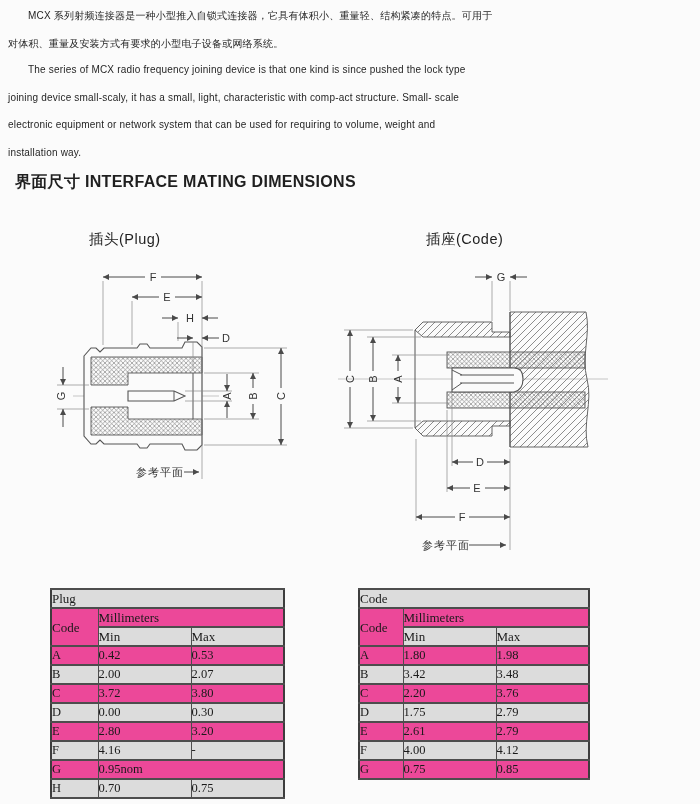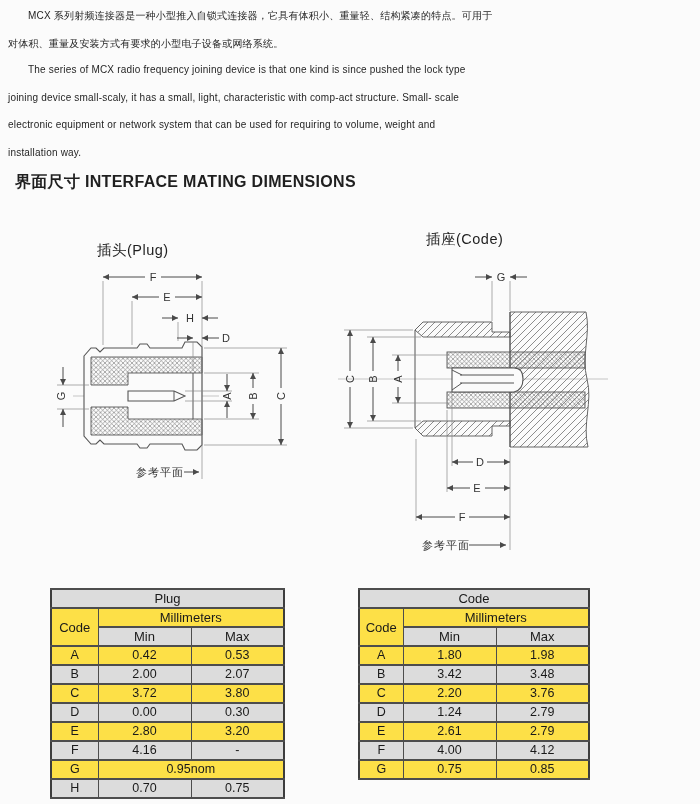--- a/index.html
+++ b/index.html
@@ -13,37 +13,37 @@
   .para {
     left:8px; width:686px; font-size:10px; line-height:27.5px;
     letter-spacing:0.2px; white-space:pre-line; text-indent:2em;
   }
   #intro-zh { top:2px; }
   #intro-en { top:56px; }
   #section-heading {
     left:15px; top:172px; font-size:16px; font-weight:bold; letter-spacing:0.3px;
   }
   .drawlabel { font-size:14.5px; letter-spacing:0.5px; }
-  #plug-label { left:97px; top:230px;margin-top:11px; }
+  #plug-label { left:89px; top:230px; }
   #jack-label { left:426px; top:230px; }
 
   svg { position:absolute; overflow:visible; }
   .ol  { fill:#fbfbfb; stroke:#555; stroke-width:1.1; }
   .hb  { stroke:#555; stroke-width:0.9; }
   .ln  { stroke:#555; stroke-width:1; fill:none; }
   .xl  { stroke:#8a8a8a; stroke-width:0.7; fill:none; }
   .dl  { stroke:#4a4a4a; stroke-width:1; fill:none; }
   .cl  { stroke:#b0b0b0; stroke-width:0.7; fill:none; }
   text.dim { font:11px "Liberation Sans","DejaVu Sans",sans-serif; fill:#333; }
   text.ref { font:11px "Liberation Sans","DejaVu Sans",sans-serif; fill:#333; letter-spacing:1px; }
 
   table.spec {
     position:absolute; border-collapse:collapse; table-layout:fixed;
-    background:#fde047; border:2px solid #3d3d3d;
-    font-size:12.5px; color:#1a1a1a; text-align:center;
+    background:#ec4899; border:2px solid #3d3d3d;
+    font-size:12.5px; color:#1a1a1a; text-align:left;font-family:Liberation Serif, serif;
   }
   table.spec td {
     border:1px solid #4d4d4d; border-top-width:2px; border-bottom-width:2px;
     height:17px; padding:0; line-height:17px; overflow:hidden;
   }
   table.spec tr.g td { background:#dcdcdc; }
   table.spec td.hd { font-size:13px; }
 </style>
 </head>
 <body>
@@ -299,21 +299,21 @@
     <td>3.42</td>
     <td>3.48</td>
   </tr>
   <tr>
     <td>C</td>
     <td>2.20</td>
     <td>3.76</td>
   </tr>
   <tr class="g">
     <td>D</td>
-    <td>1.24</td>
+    <td>1.75</td>
     <td>2.79</td>
   </tr>
   <tr>
     <td>E</td>
     <td>2.61</td>
     <td>2.79</td>
   </tr>
   <tr class="g">
     <td>F</td>
     <td>4.00</td>

